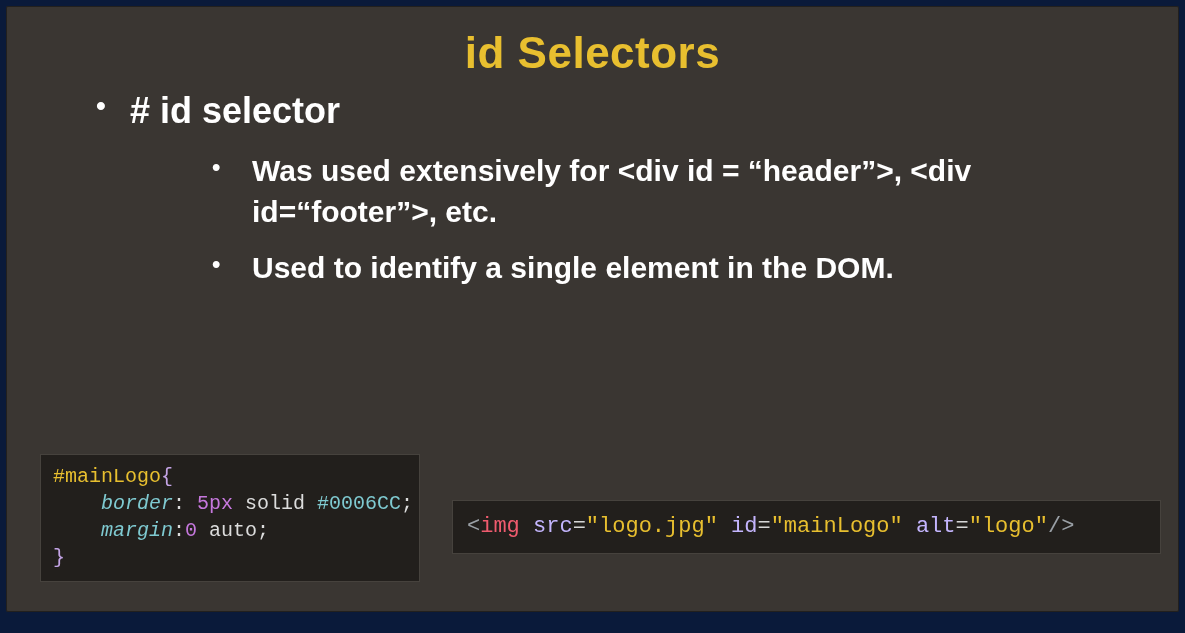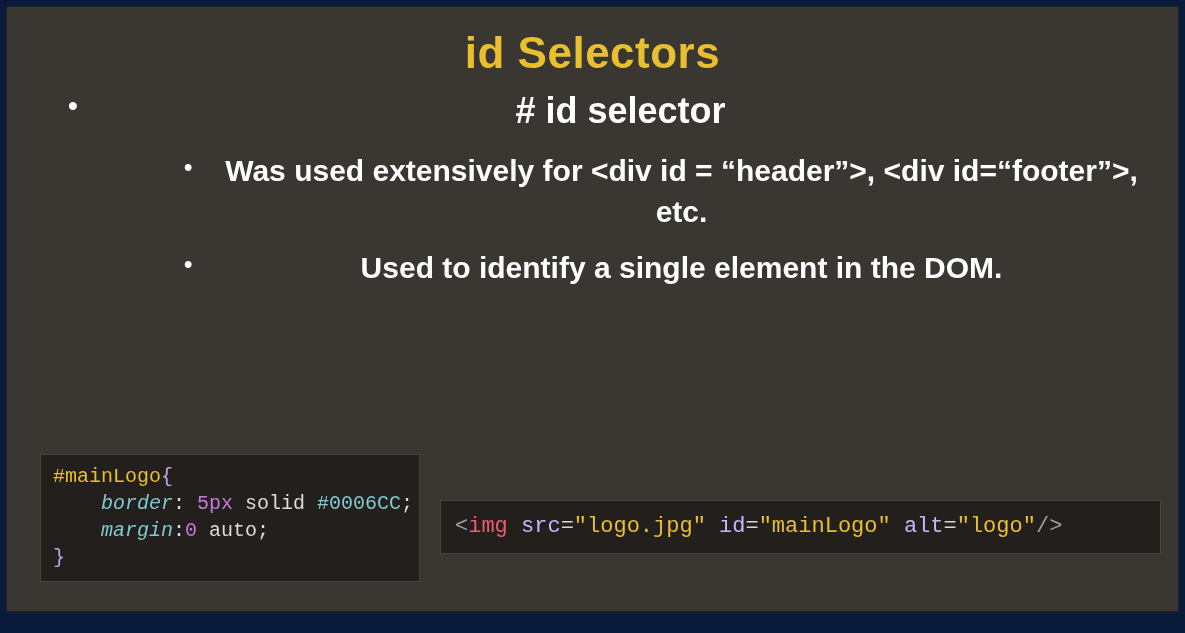--- a/index.html
+++ b/index.html
@@ -32,22 +32,21 @@
     text-align: center;
     color: #e8bf2f;
     font-weight: 700;
     font-size: 44px;
     padding-top: 22px;
     letter-spacing: 0.5px;
   }
   ul.outer {
     list-style: none;
     margin: 10px 0 0 0;
-    padding: 0 40px 0 62px;
-    text-align: center;
+    padding: 0 40px 0 90px;
   }
   ul.outer > li {
     position: relative;
     font-size: 36px;
     font-weight: 700;
     color: #ffffff;
     padding-left: 34px;
     line-height: 1.25;
   }
   ul.outer > li::before {
@@ -80,21 +79,21 @@
     color: #ffffff;
     font-size: 24px;
   }
   .code-row {
     position: absolute;
     left: 34px;
     bottom: 30px;
     right: 18px;
     display: flex;
     align-items: center;
-    gap: 20px;
+    gap: 32px;
   }
   .code-box {
     background: #221f1c;
     border: 1px solid #46423d;
     font-family: "Consolas", "Menlo", "Courier New", monospace;
     color: #dcdcdc;
     box-sizing: border-box;
     white-space: pre;
   }
   .code-css {

